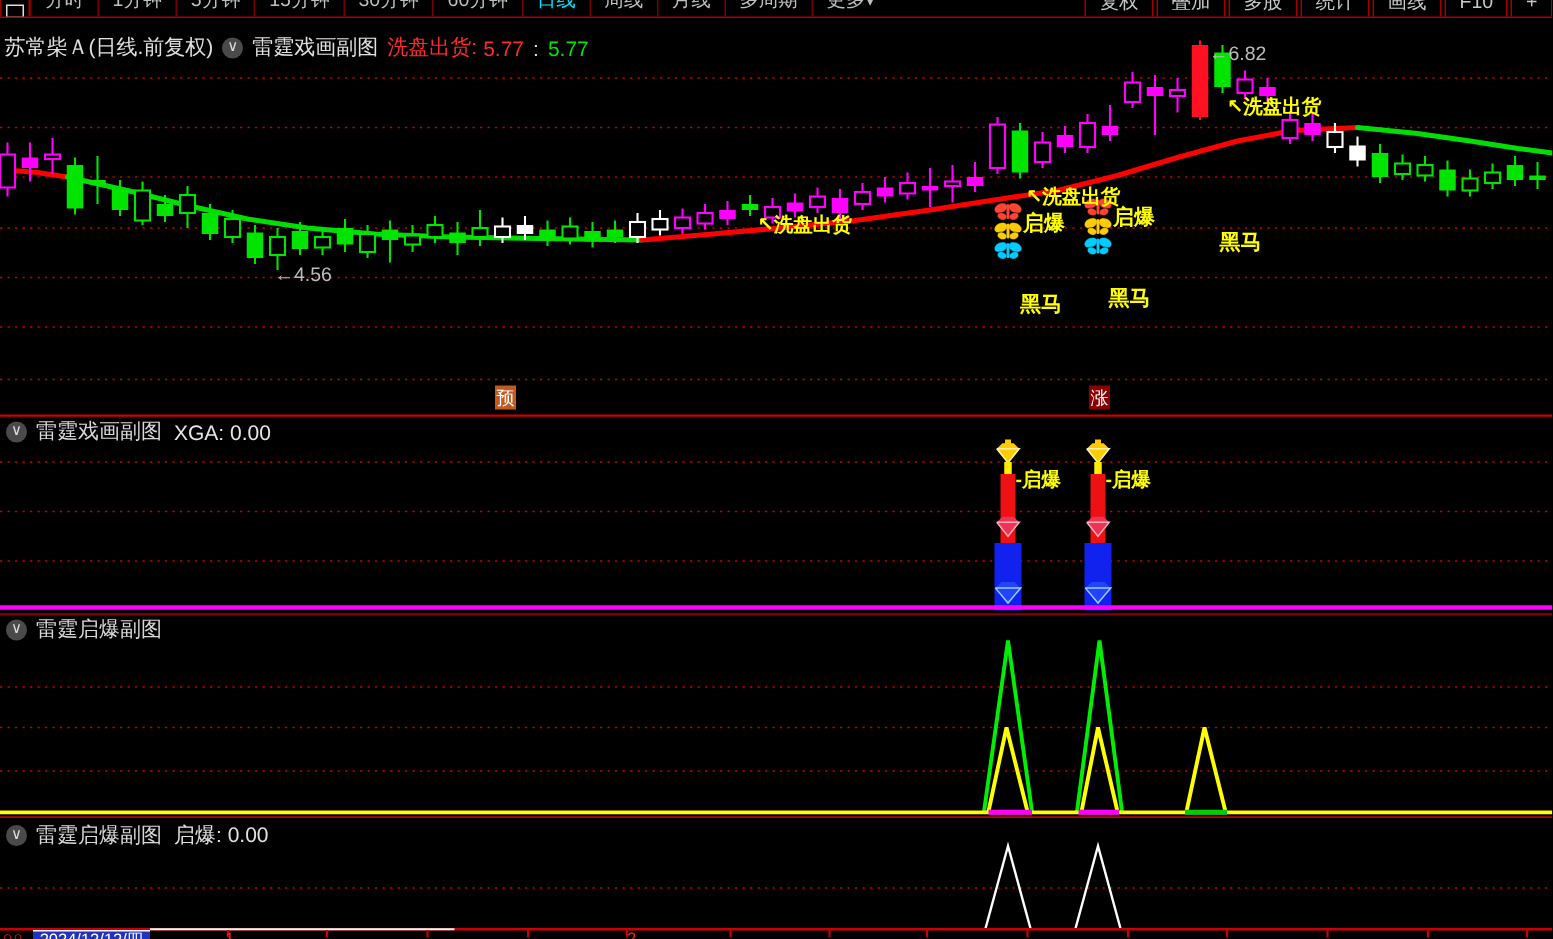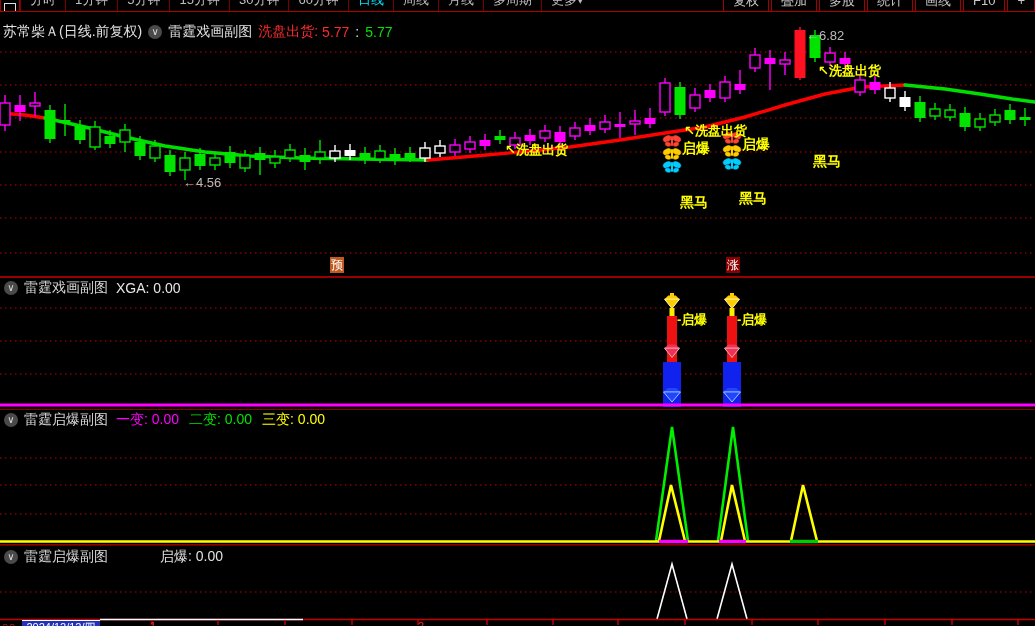--- a/index.html
+++ b/index.html
@@ -361,27 +361,26 @@
 
   <div id="sub1-header" class="overlay panel-header" style="left:4px;top:280px;">
     <span class="chev-icon">∨</span>
     <span style="margin-right:8px;">雷霆戏画副图</span>
     <span class="fields"><span style="color: #e5e5e5;">XGA: 0.00</span></span>
   </div>
 
   <div id="sub2-header" class="overlay panel-header" style="left:4px;top:412px;">
     <span class="chev-icon">∨</span>
     <span style="margin-right:8px;">雷霆启爆副图</span>
-    <span class="fields"><span style="color: rgb(255, 0, 255);">一变: 0.00</span><span style="color: rgb(0, 228, 0);">二变: 0.00</span><span style="color: rgb(255, 255, 0);">三变: 0.00</span></span>
   </div>
 
   <div id="sub3-header" class="overlay panel-header" style="left:4px;top:549px;">
     <span class="chev-icon">∨</span>
     <span style="margin-right:8px;text-align:center;">雷霆启爆副图</span>
-    <span class="fields"><span style="color: rgb(224, 224, 224); margin-left: 44px;">启爆: 0.00</span></span>
+    <span class="fields"><span style="color: rgb(224, 224, 224);">启爆: 0.00</span></span>
   </div>
 
   <div id="axis-markers">
       <div class="axis-marker" style="left: 330px; top: 257px; background: rgb(192, 90, 32);">预</div>
       <div class="axis-marker" style="left: 726px; top: 257px; background: rgb(138, 0, 0);">涨</div>
     </div>
 
   <div id="bottombar" class="overlay">
     <span class="circ">○○</span>
     <span class="datebox">2024/12/12/四</span>

